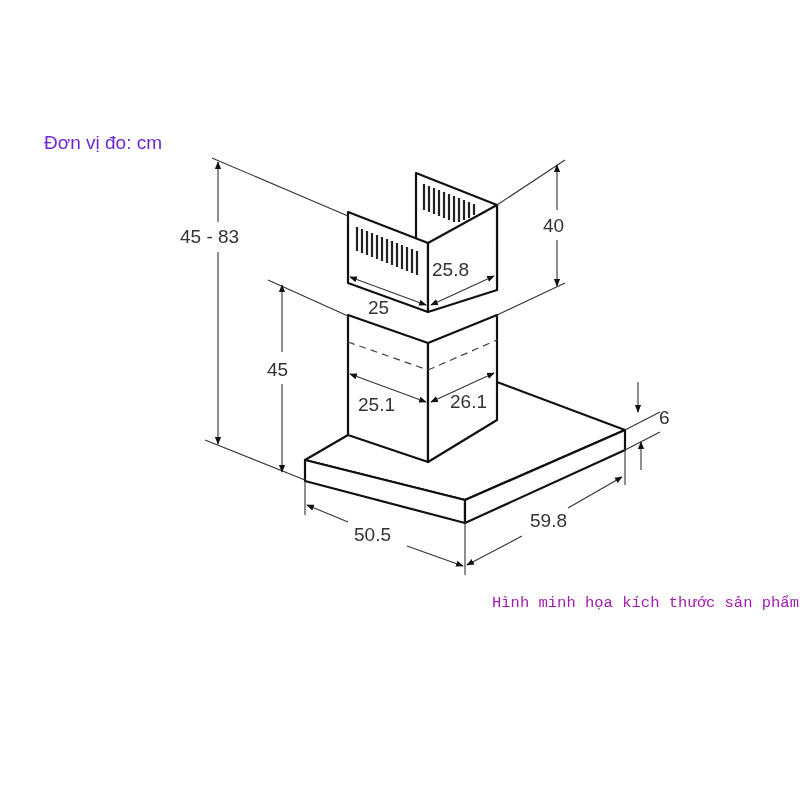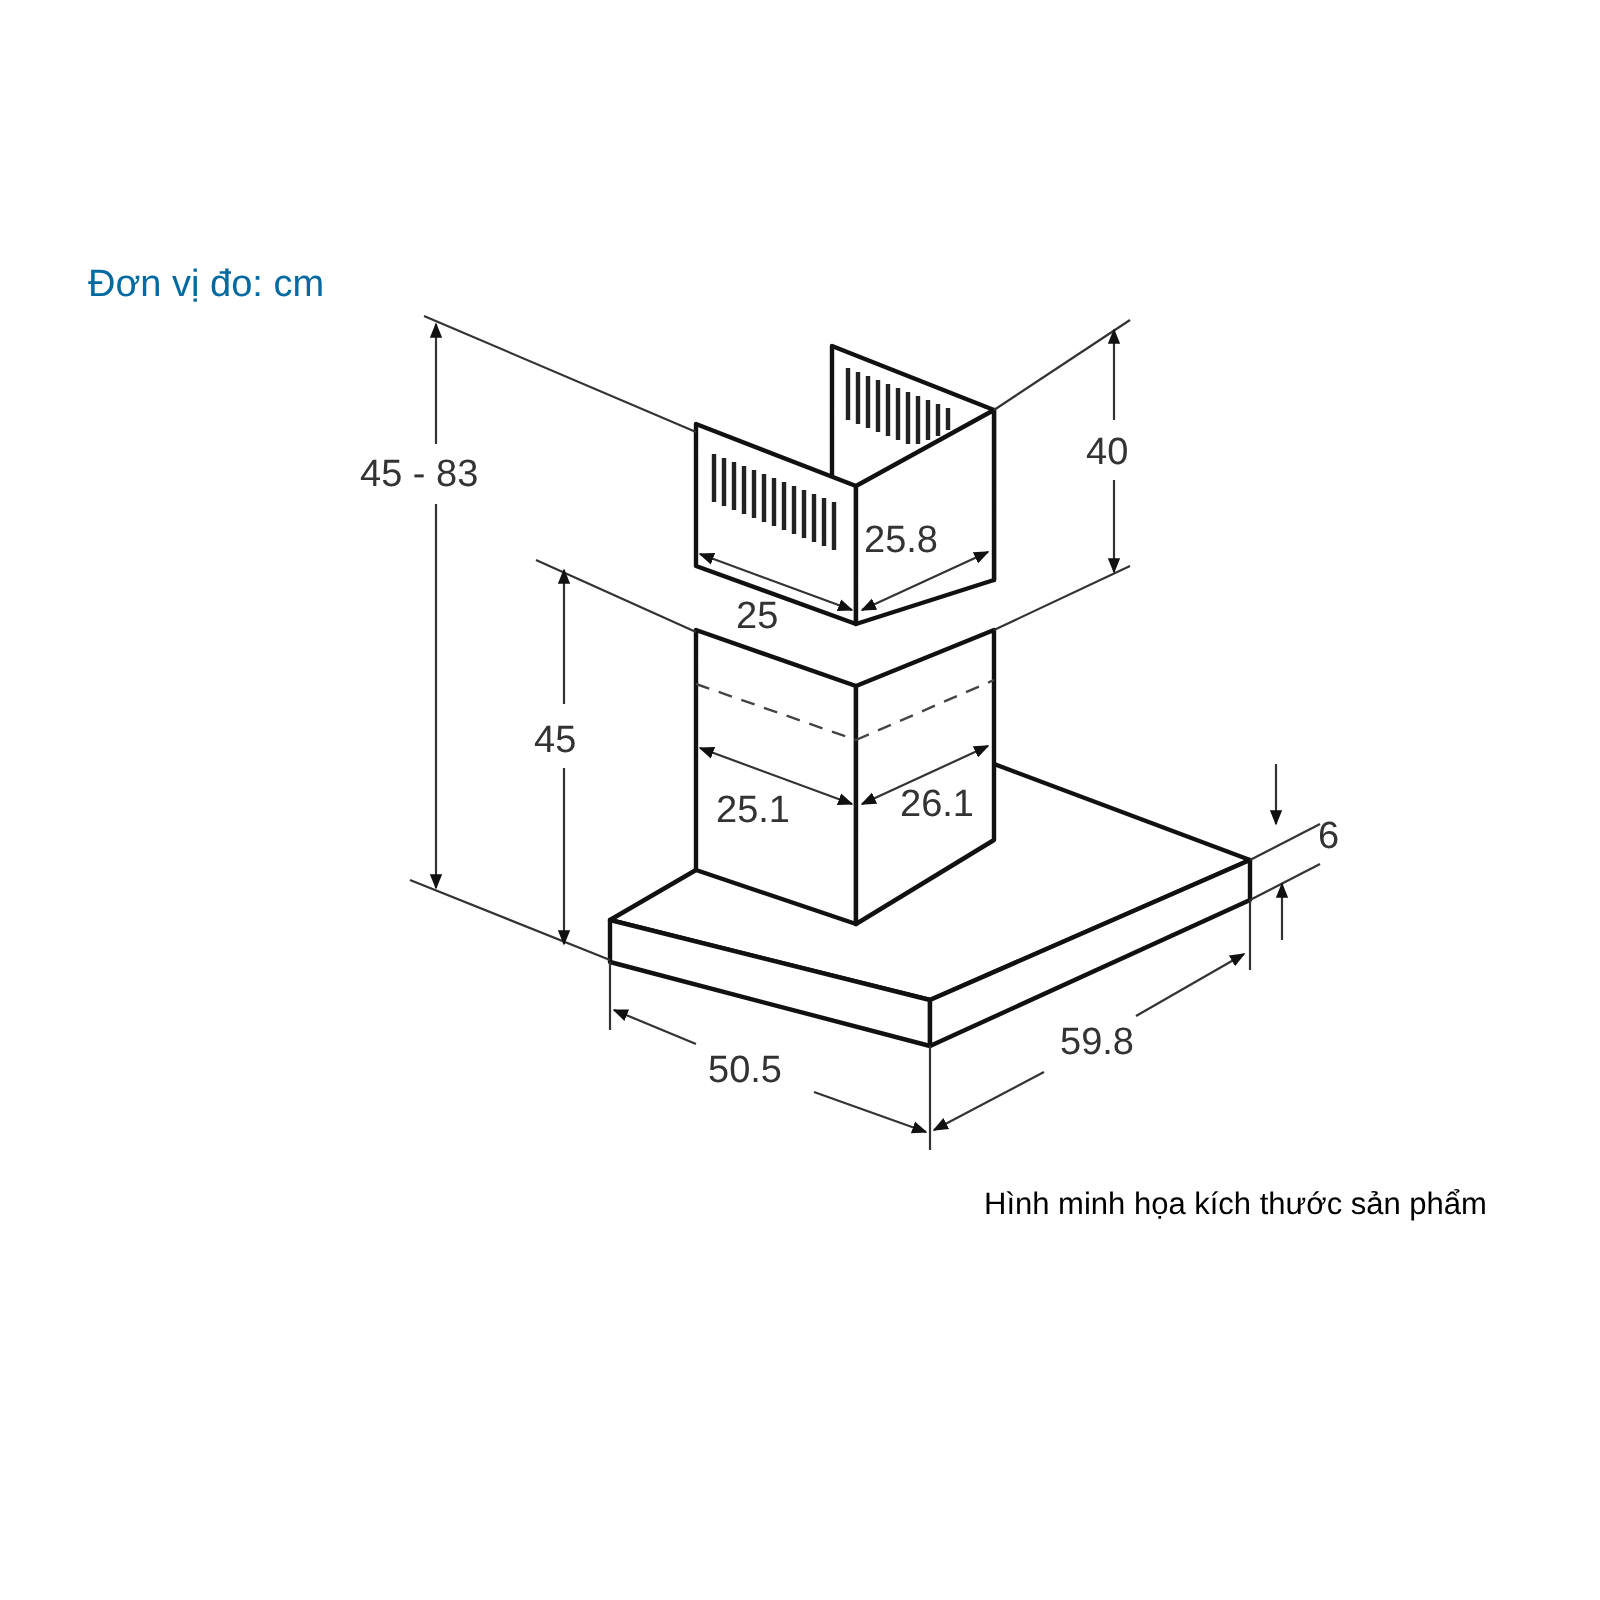--- a/index.html
+++ b/index.html
@@ -1,18 +1,18 @@
 <!DOCTYPE html>
 <html><head>
 <meta charset="utf-8">
 <style>
   html, body { margin: 0; padding: 0; background: #ffffff; }
   body { width: 800px; height: 800px; position: relative; overflow: hidden; font-family: "Liberation Sans", sans-serif; }
-  .unit-label { position: absolute; left: 44px; top: 132px; font-size: 19px; color: #0369a1; font-family: "Liberation Sans", sans-serif; }
-  .caption { position: absolute; left: 492px; top: 594px; font-size: 15.5px; color: #000000; font-family: Liberation Sans, sans-serif; }
+  .unit-label { position: absolute; left: 44px; top: 132px; font-size: 19px; color: #6d28d9; font-family: "Liberation Sans", sans-serif; }
+  .caption { position: absolute; left: 492px; top: 594px; font-size: 15.5px; color: #a21caf; font-family: Liberation Mono, monospace; }
   svg { position: absolute; left: 0; top: 0; }
   .dim-text { font-family: "Liberation Sans", sans-serif; font-size: 19px; fill: #333333; }
   .face { fill: #ffffff; stroke: #111; stroke-width: 2.2; stroke-linejoin: round; }
   .thin { stroke: #333; stroke-width: 1.1; fill: none; }
   .dash { stroke: #444; stroke-width: 1.2; stroke-dasharray: 7 5; fill: none; }
   .vent { stroke: #222; stroke-width: 2.2; }
 </style>
 </head>
 <body>
 

